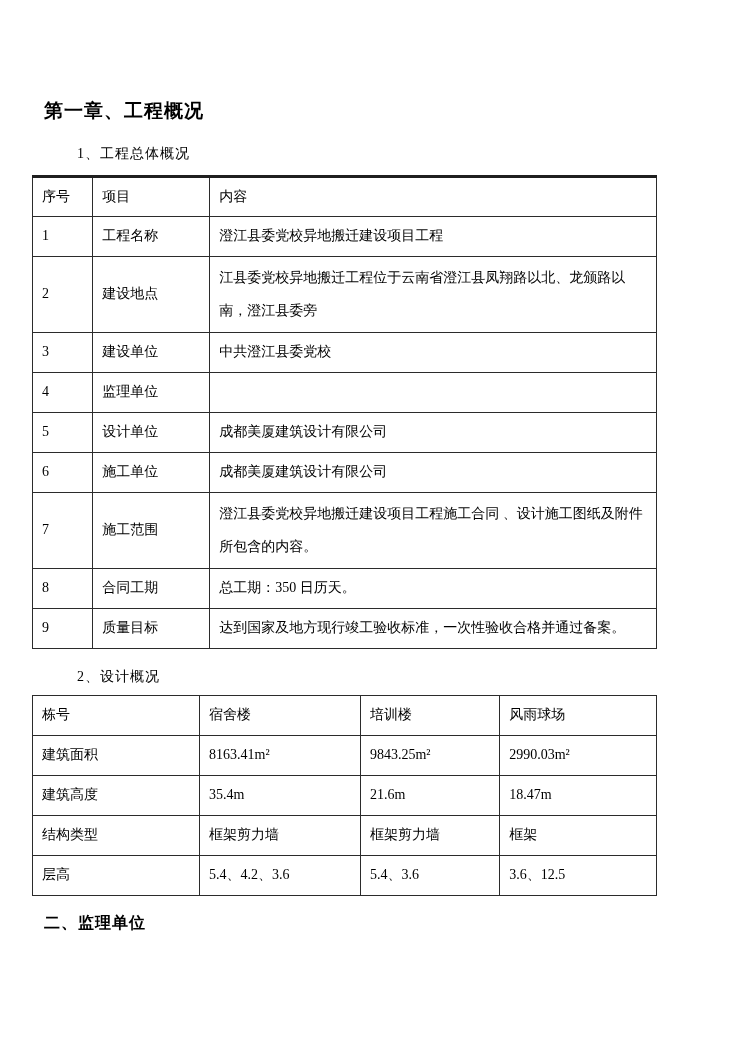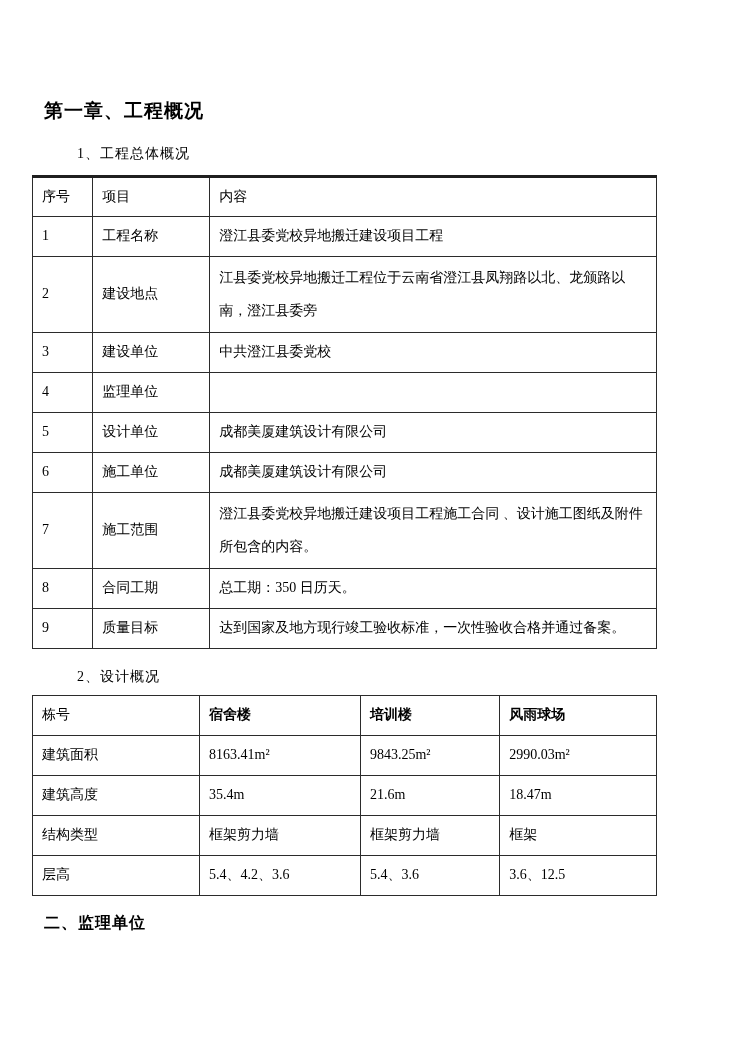--- a/index.html
+++ b/index.html
@@ -54,21 +54,21 @@
   .t1 tr.tall { height: 76px; }
   .t1 .col-no   { width: 55px; }
   .t1 .col-item { width: 107px; }
   .t1 .col-content { width: 408px; }
   .t2 { margin-top: 9px; }
   .t2 tr { height: 40px; }
   .t2 .col-a { width: 162px; }
   .t2 .col-b { width: 156px; }
   .t2 .col-c { width: 135px; }
   .t2 .col-d { width: 152px; }
-  .t2 tr.hdr td { font-weight: bold; }
+  .t2 tr.hdr td { font-weight: normal; }
   .t2 tr.hdr td.col-a { font-weight: normal; }
   .sub-heading-2 { margin-top: 19px; }
   .section-heading-2 { margin-top: 17px; }
 </style>
 </head>
 <body>
 
 <div class="page">
 
   <h1 class="chapter-title">第一章、工程概况</h1>

